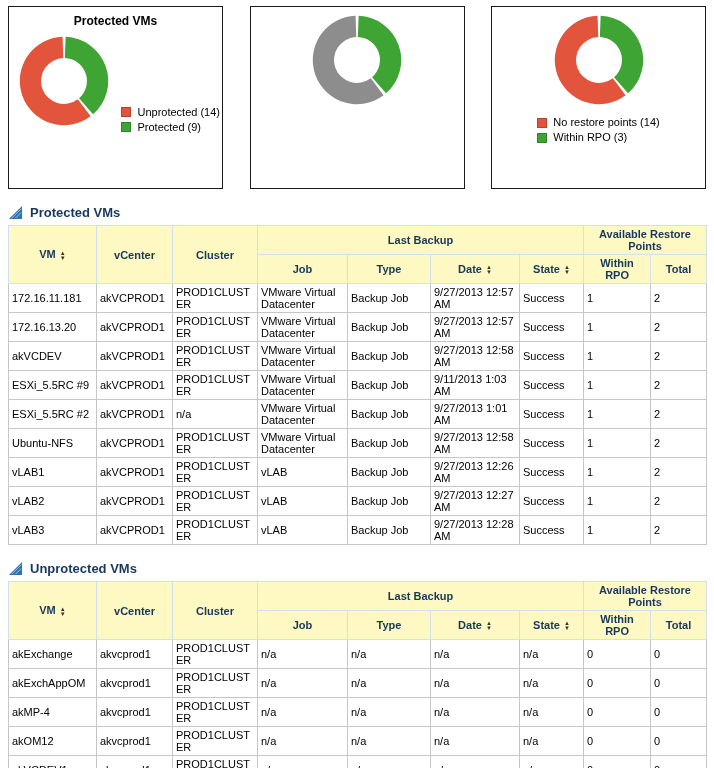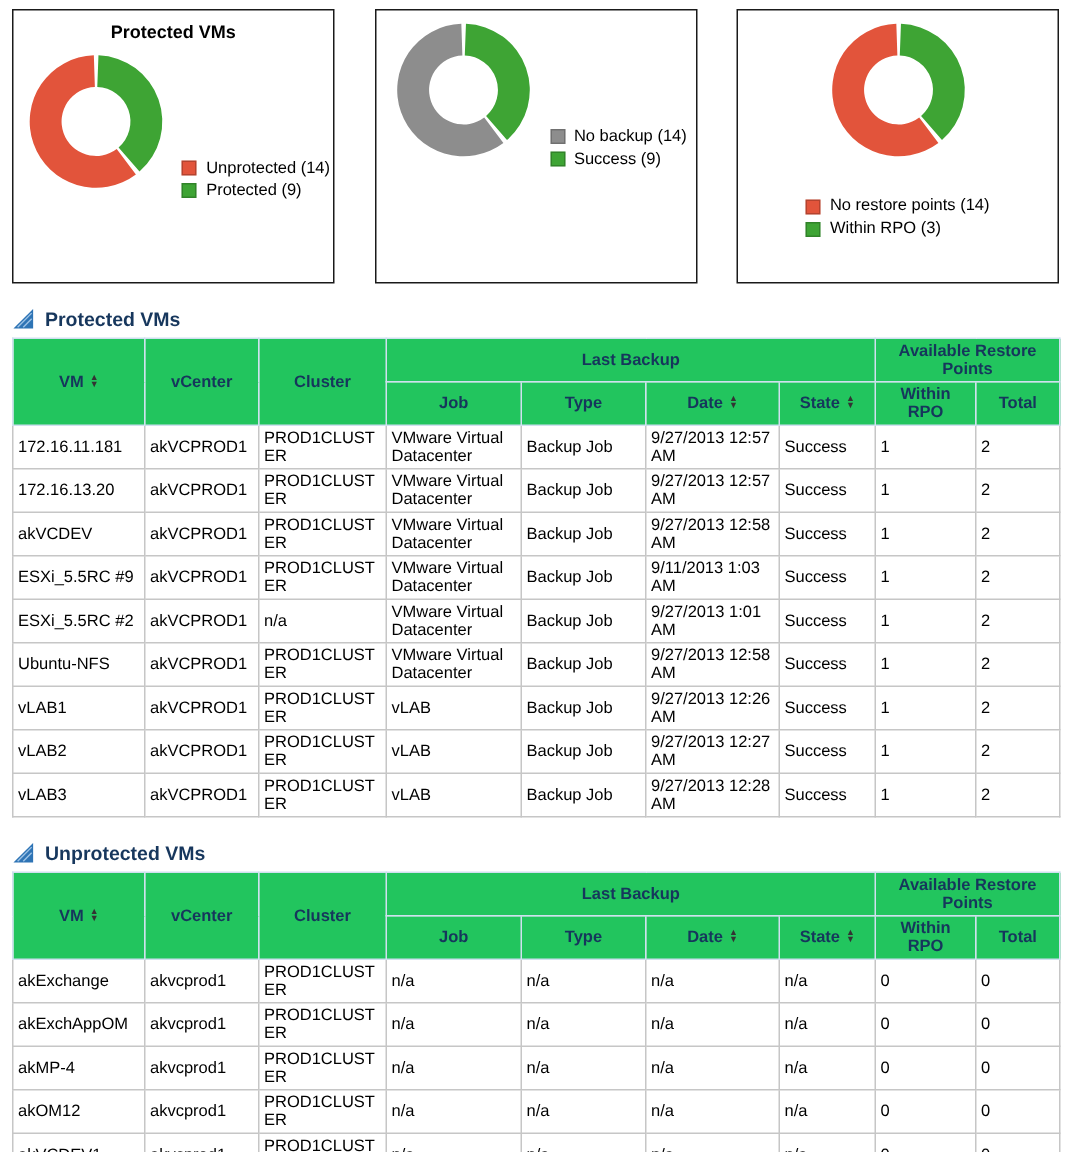--- a/index.html
+++ b/index.html
@@ -4,33 +4,33 @@
 <style>
   html,body{margin:0;padding:0;background:#fff;}
   body{width:714px;font-family:"Liberation Sans",sans-serif;color:#000;}
 
   
   .charts-row{display:flex;justify-content:space-between;padding:6px 8px 0 8px;}
   .chart-panel{width:215px;height:183px;border:1px solid #1a1a1a;box-sizing:border-box;
                text-align:center;background:#fff;}
   .chart-title{font-weight:bold;font-size:12px;padding-top:7px;}
   svg.donut{width:106px;height:102px;margin-top:2px;}
-  .legend{display:inline-block;text-align:center;margin-top:14px;}
+  .legend{display:inline-block;text-align:center;margin-top:0;}
   .legend-item{display:flex;align-items:center;font-size:11px;line-height:15px;}
   .sw{width:10px;height:10px;display:inline-block;margin-right:6px;border:1px solid rgba(0,0,0,.2);box-sizing:border-box;}
 
   
   .section-header{display:flex;align-items:center;margin:16px 8px 5px 8px;}
   .tri{width:15px;height:15px;margin-right:7px;flex:0 0 auto;}
   .section-title{font-weight:bold;font-size:13px;color:#17375D;}
 
   
   .vm-table{width:698px;margin:0 8px;border-collapse:collapse;table-layout:fixed;
             font-size:11px;border:1px solid #9e9e9e;}
-  .vm-table th{background:#22c55e;color:#16365C;font-weight:bold;border:1px solid #cfe0ef;
+  .vm-table th{background:#fef9c3;color:#16365C;font-weight:bold;border:1px solid #cfe0ef;
                padding:2px 3px;text-align:center;vertical-align:middle;}
   .vm-table td{border:1px solid #c6c6c6;padding:2px 3px;text-align:left;vertical-align:middle;
                overflow:hidden;word-wrap:break-word;background:#fff;}
   .sort{display:inline-flex;flex-direction:column;margin-left:4px;vertical-align:middle;color:#333;}
   .sort i{font-style:normal;font-size:6px;line-height:5px;}
 </style>
 </head>
 <body>
 
 <div class="charts-row">
@@ -51,30 +51,20 @@
         <span>Protected (9)</span>
       </div>
     </div>
   </div>
 
   <div class="chart-panel">
     <svg class="donut" viewBox="0 0 120 120">
         <path d="M91.29438120390651,101.52904652245923 A52,52 0 1 1 58.30353751225159,8.02768029972433 L59.11914447751525,33.0143724633184 A27,27 0 1 0 76.2490056251053,81.5631587712769 Z" fill="#8D8D8D"></path>
         <path d="M61.933075764201405,8.035943017410034 A52,52 0 0 1 94.11506950750638,99.24489817158414 L77.7135937827437,80.37715866601485 A27,27 0 0 0 61.00371241602765,33.018662720578284 Z" fill="#3EA434"></path>
       </svg>
-    <div class="legend">
-      <div class="legend-item">
-        <span class="sw" style="background: rgb(141, 141, 141);"></span>
-        <span>No backup (14)</span>
-      </div>
-      <div class="legend-item">
-        <span class="sw" style="background: rgb(62, 164, 52);"></span>
-        <span>Success (9)</span>
-      </div>
-    </div>
   </div>
 
   <div class="chart-panel">
     <svg class="donut" viewBox="0 0 120 120">
         <path d="M91.29438120390651,101.52904652245923 A52,52 0 1 1 58.30353751225159,8.02768029972433 L59.11914447751525,33.0143724633184 A27,27 0 1 0 76.2490056251053,81.5631587712769 Z" fill="#E2543B"></path>
         <path d="M61.933075764201405,8.035943017410034 A52,52 0 0 1 94.11506950750638,99.24489817158414 L77.7135937827437,80.37715866601485 A27,27 0 0 0 61.00371241602765,33.018662720578284 Z" fill="#3EA434"></path>
       </svg>
     <div class="legend">
       <div class="legend-item">
         <span class="sw" style="background: rgb(226, 84, 59);"></span>

